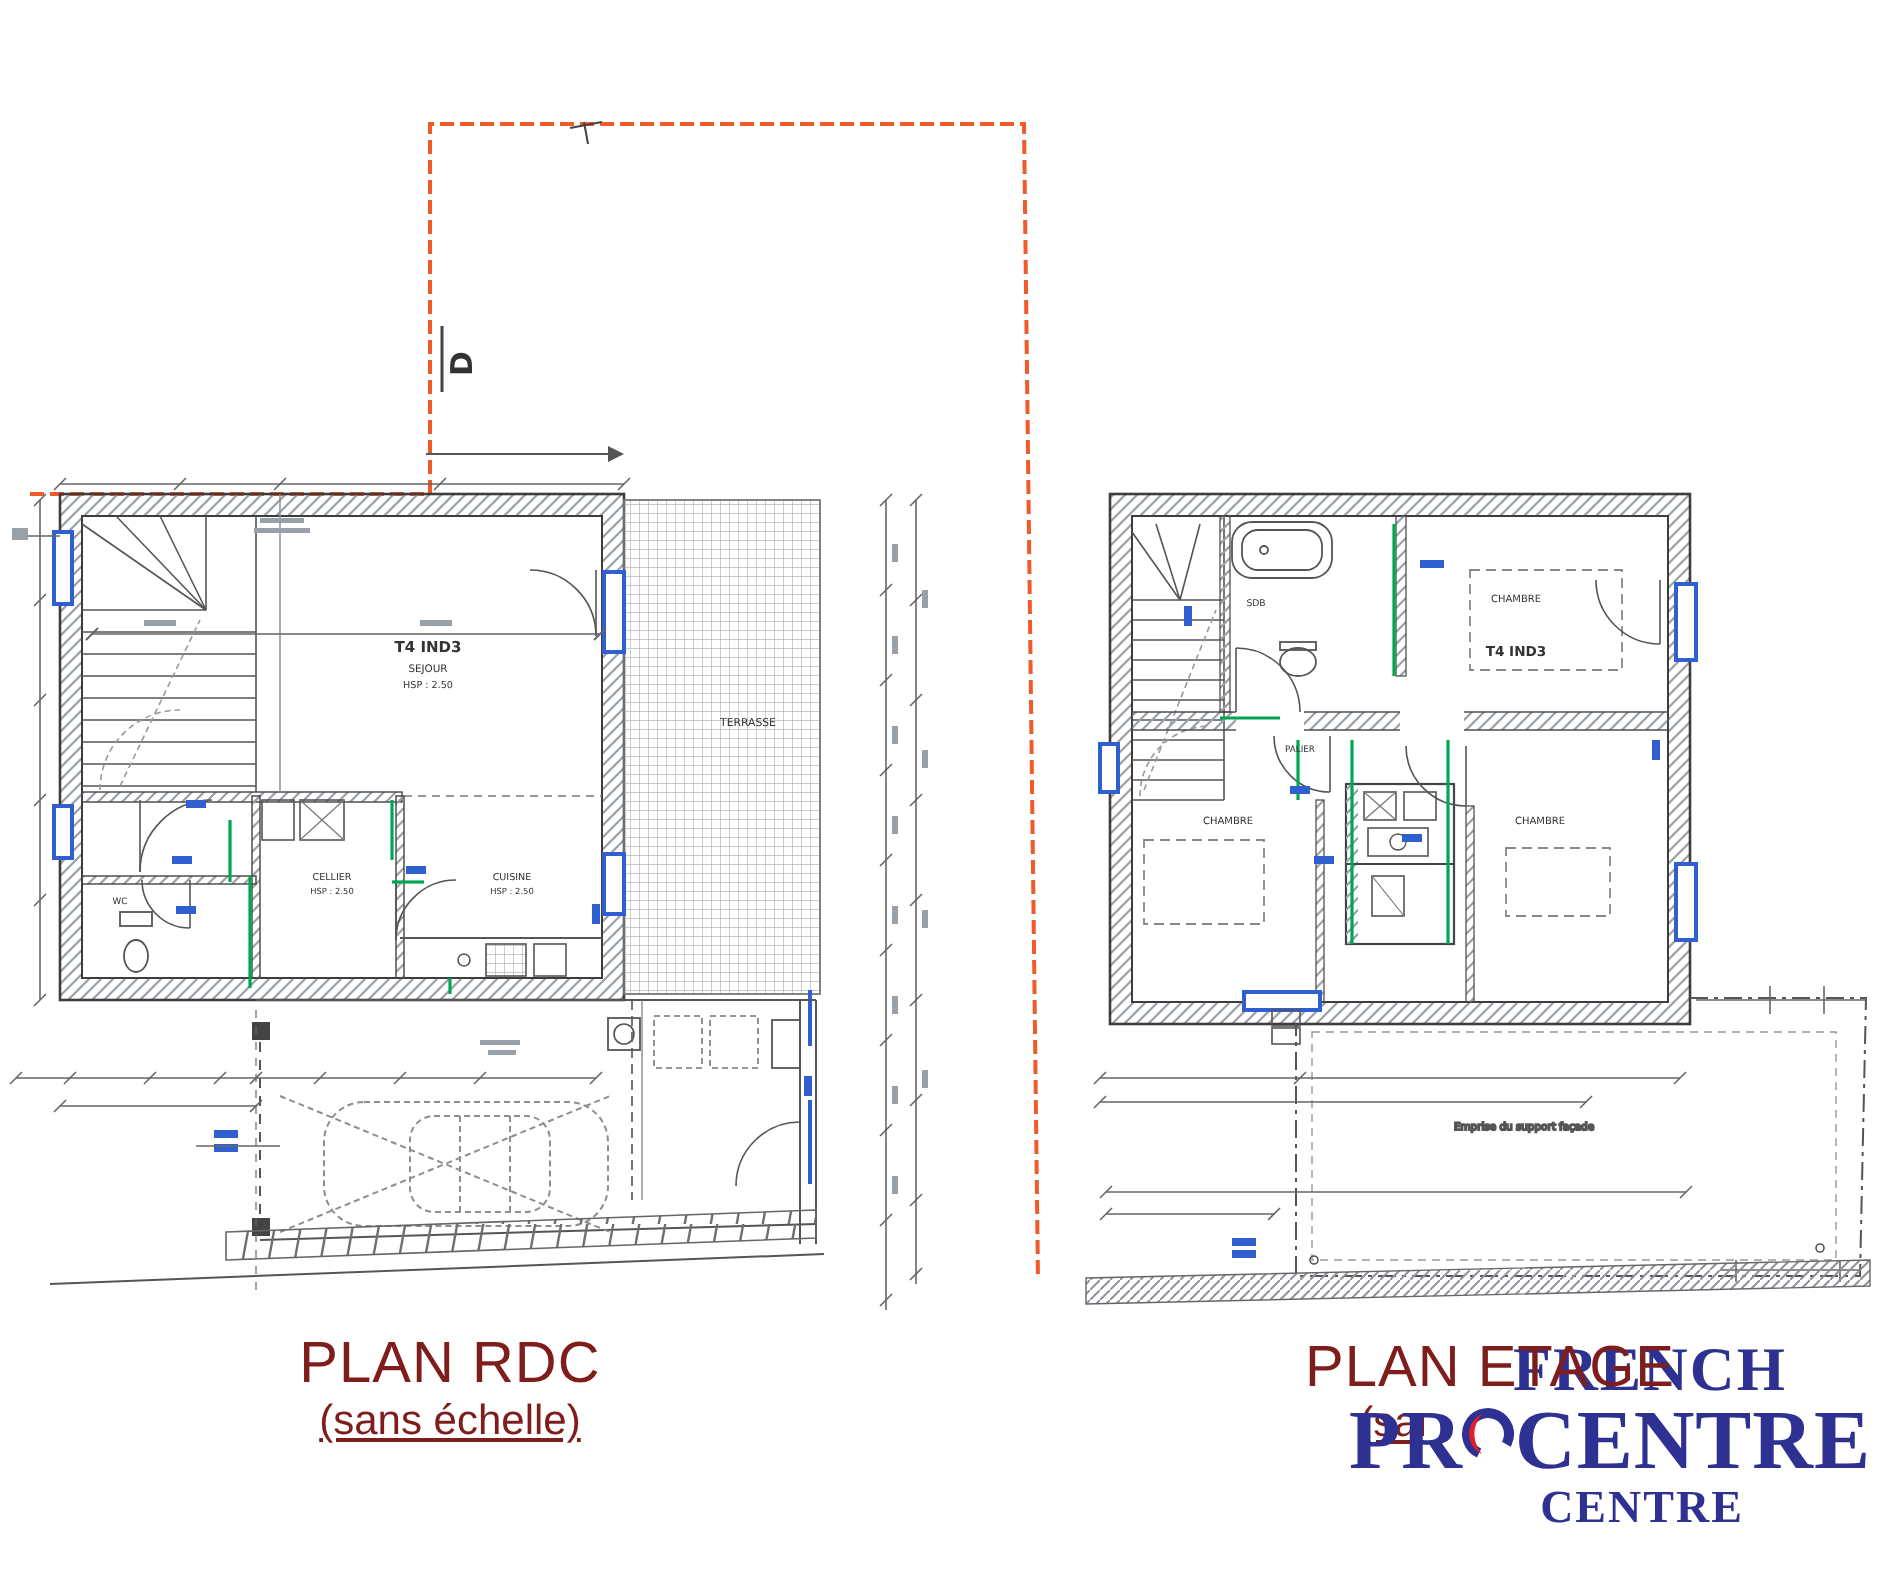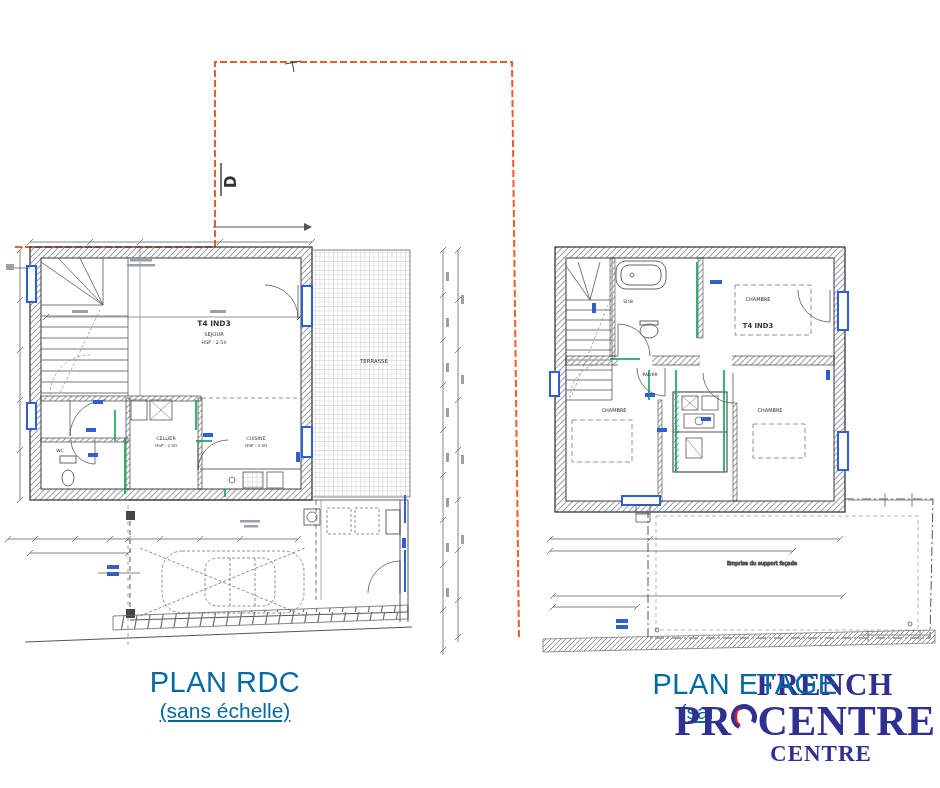--- a/index.html
+++ b/index.html
@@ -1,19 +1,19 @@
 <!DOCTYPE html>
 <html><head>
 <meta charset="utf-8">
 <style>
   html,body{margin:0;padding:0;background:#fff;}
   #canvas{position:relative;width:940px;height:788px;background:#ffffff;overflow:hidden;
           font-family:"Liberation Sans",sans-serif;}
   #plan-svg{position:absolute;left:0;top:0;}
-  .caption{position:absolute;text-align:center;color:#0369a1;line-height:1.15;}
+  .caption{position:absolute;text-align:center;color:#7f1d1d;line-height:1.15;}
   .caption .t{font-size:29px;font-weight:500;letter-spacing:.5px;}
   .caption .s{font-size:21px;font-weight:400;text-decoration:underline;}
   #cap-rdc{left:100px;top:666px;width:250px;z-index:4;}
   #cap-etage-title{left:630px;top:668px;width:230px;z-index:4;}
   #cap-etage-sub{left:625px;top:700px;width:240px;z-index:2;}
   #logo{position:absolute;left:712px;top:667px;width:200px;height:108px;background:#fff;z-index:3;
         display:flex;flex-direction:column;align-items:center;justify-content:flex-start;
         font-family:"Liberation Serif",serif;font-weight:700;color:#2e3192;}
   #logo .l1{font-size:31px;letter-spacing:1px;line-height:1.0;margin-top:2px;margin-left:26px;}
   #logo .l2{font-size:42px;letter-spacing:.5px;line-height:1.0;display:flex;align-items:flex-start;margin-left:-14px;}

